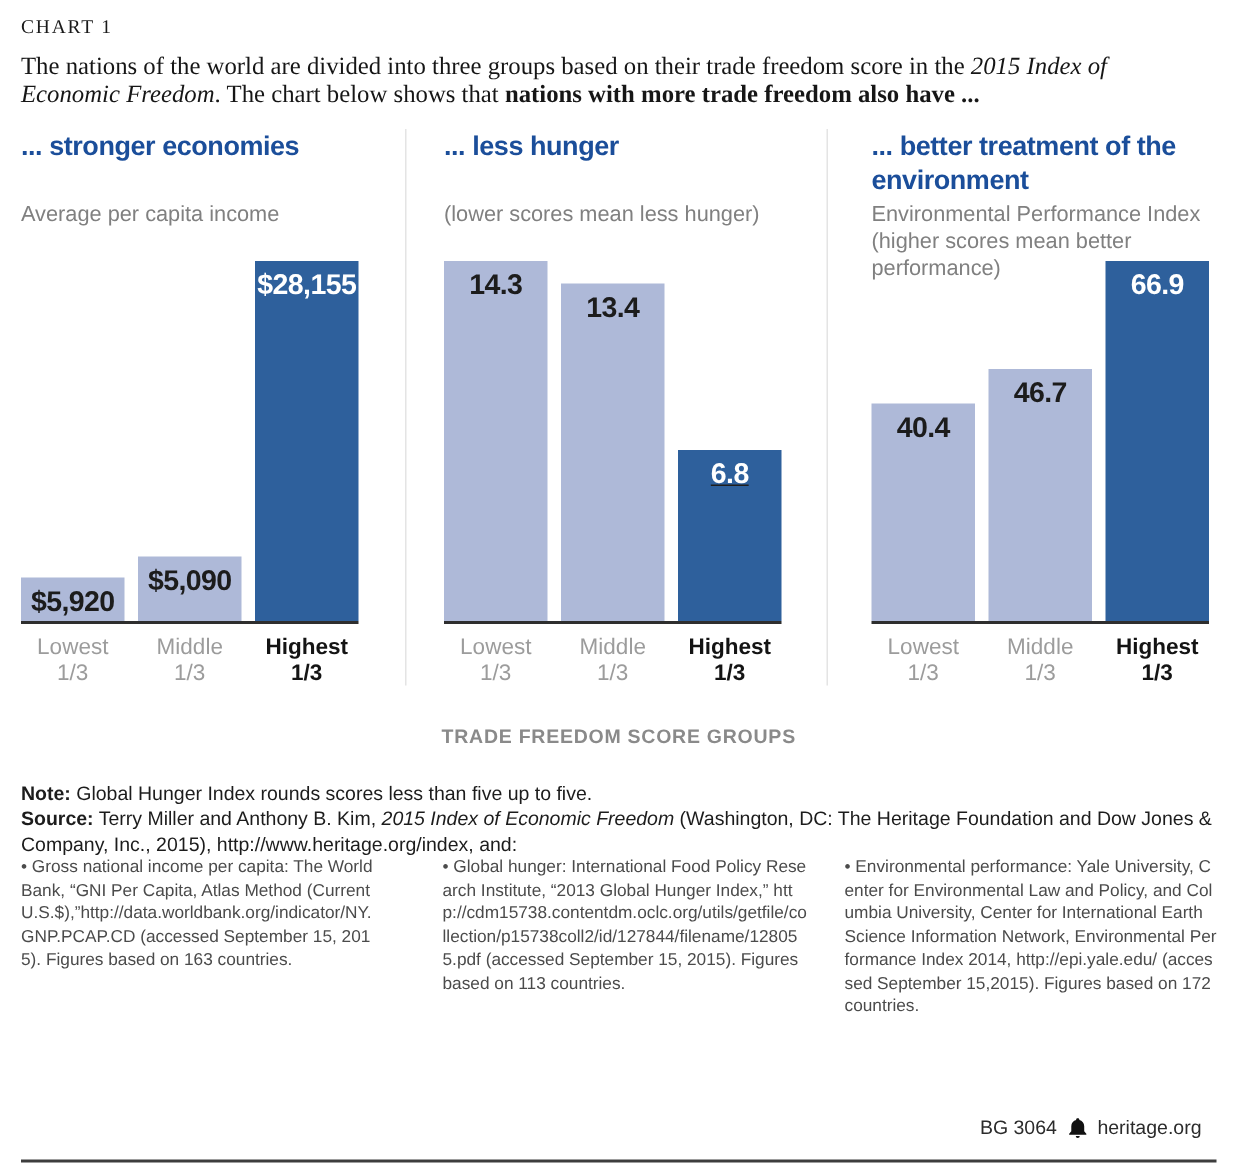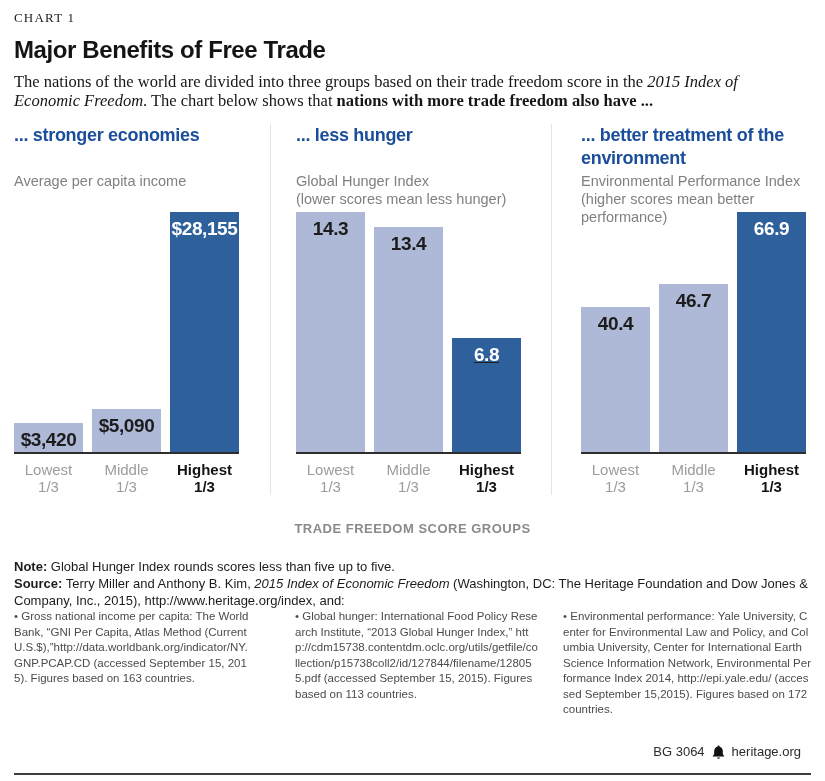--- a/index.html
+++ b/index.html
@@ -90,36 +90,35 @@
     position:absolute; left:14px; right:14px; bottom:6px;
     border-top:2px solid #3d3d3d;
   }
 </style>
 </head>
 <body>
 
 <div class="page">
 
   <div class="kicker">CHART 1</div>
-  <h1 class="main-title">Major Benefits of Free Trade</h1>
 
   <p class="intro"><span>The nations of the world are divided into three groups based on their trade freedom score in the </span><span class="it">2015 Index of Economic Freedom</span><span>. The chart below shows that </span><span class="bd">nations with more trade freedom also have ...</span></p>
 
   <div class="panels">
 
     <section class="col1 panel">
       <div class="panel-head">
         <h2 class="panel-title">... stronger economies</h2>
         <div class="panel-sub">Average per capita income</div>
         <div class="panel-sub italic"></div>
       </div>
       <div class="chart">
         <div class="plot">
             <div class="bar" style="height: 29px;">
-              <div class="bar-value">$3,420</div>
+              <div class="bar-value">$5,920</div>
             </div>
             <div class="bar" style="height: 43px;">
               <div class="bar-value">$5,090</div>
             </div>
             <div class="bar dark" style="height: 240px;">
               <div class="bar-value">$28,155</div>
             </div>
           </div>
         <div class="cats">
             <div class="cat">
@@ -134,21 +133,20 @@
               <div>Highest</div>
               <div>1/3</div>
             </div>
           </div>
       </div>
     </section>
 
     <section class="col2 panel">
       <div class="panel-head">
         <h2 class="panel-title">... less hunger</h2>
-        <div class="panel-sub">Global Hunger Index</div>
         <div class="panel-sub italic">(lower scores mean less hunger)</div>
       </div>
       <div class="chart">
         <div class="plot">
             <div class="bar" style="height: 240px;">
               <div class="bar-value">14.3</div>
             </div>
             <div class="bar" style="height: 225px;">
               <div class="bar-value">13.4</div>
             </div>

